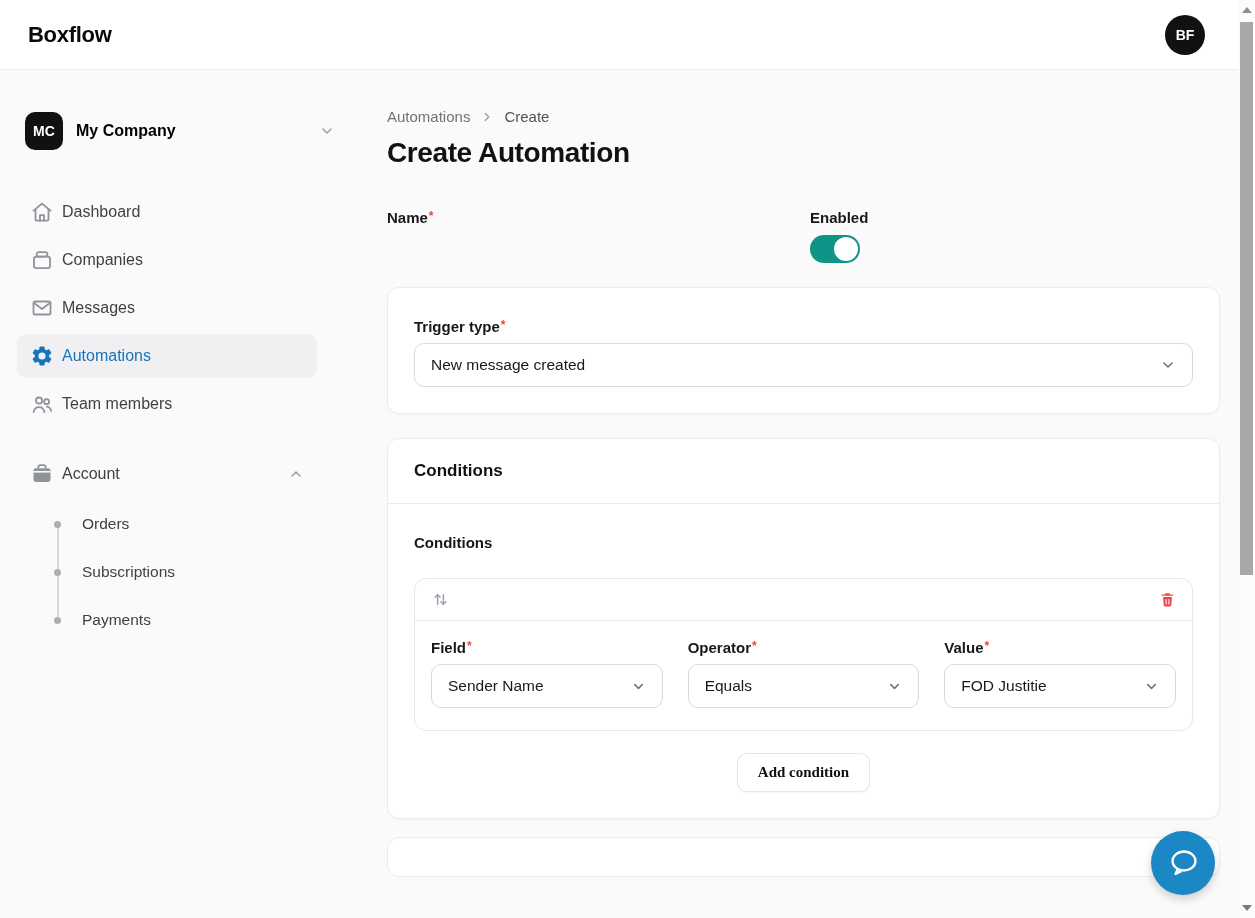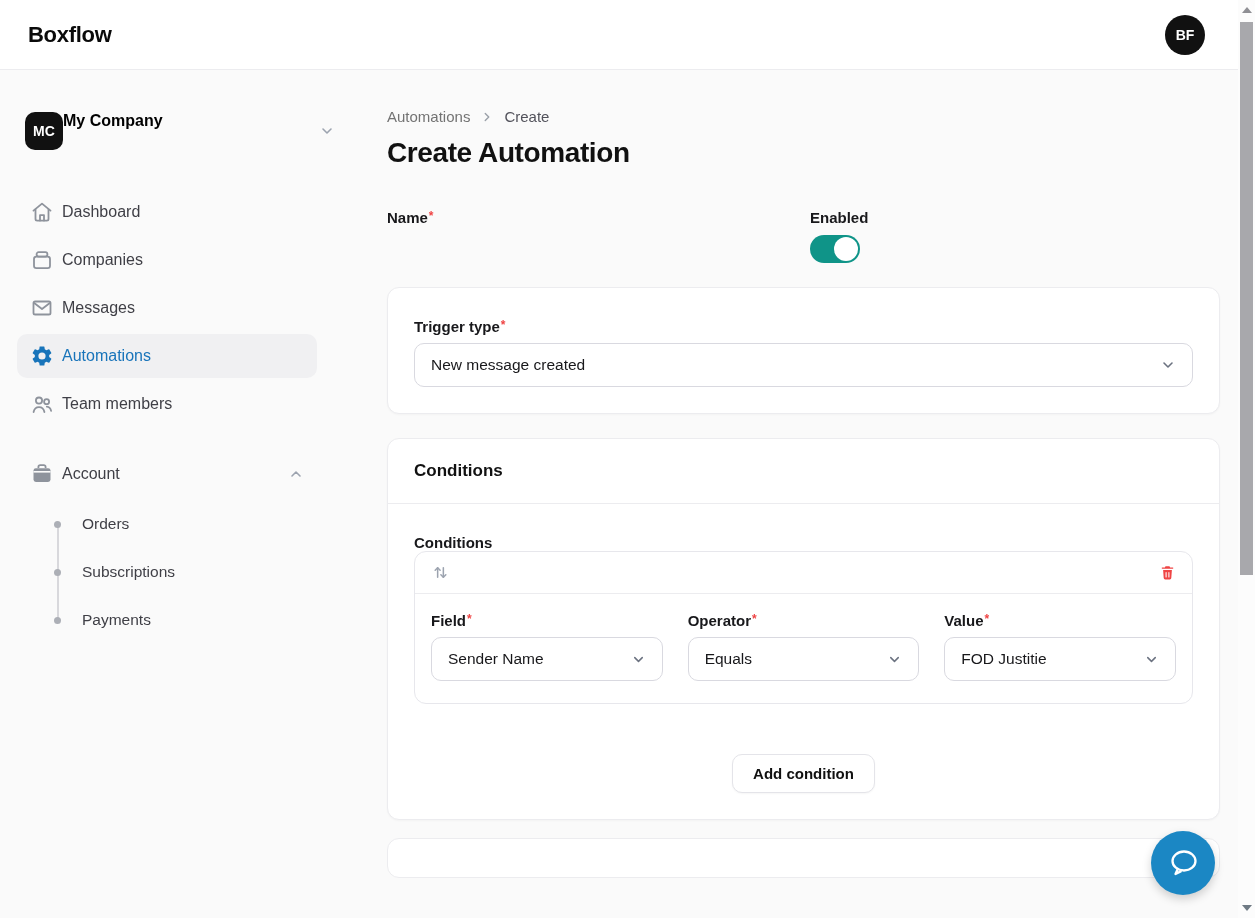--- a/index.html
+++ b/index.html
@@ -34,21 +34,21 @@
   .user-avatar{
     width:40px;height:40px;border-radius:50%;background:#111;
     color:#fff;font-size:14px;font-weight:600;
     display:flex;align-items:center;justify-content:center;cursor:pointer;
   }
   
   .content{display:flex;height:848px}
   
   .sidebar{width:360px;flex:none;padding-top:42px}
   .company-row{
-    margin:0 25px;display:flex;cursor:pointer;
+    margin:0 25px;display:flex;align-items:center;gap:13px;cursor:pointer;
   }
   .company-avatar{
     width:38px;height:38px;border-radius:10px;background:#111;
     color:#fff;font-size:14px;font-weight:600;
     display:flex;align-items:center;justify-content:center;flex:none;
   }
   .company-name{font-size:16px;font-weight:600;color:#000000;flex:1}
   .nav{margin:40px 0 0 17px;width:300px}
   .nav-item{
     display:flex;align-items:center;gap:8px;height:44px;margin-bottom:4px;
@@ -106,38 +106,38 @@
   .select{
     display:flex;align-items:center;justify-content:space-between;
     height:44px;background:#fff;border:1px solid var(--field-border);
     border-radius:10px;padding:0 16px;font-size:15.5px;color:var(--ink);
     cursor:pointer;
     gap:48px;
   }
   .select .chev{color:#6B7280}
   .trigger-select{margin-top:8px}
   .cond-box{
-    margin-top:0;border:1px solid #E7E7EC;border-radius:12px;background:#fff;
+    margin-top:27px;border:1px solid #E7E7EC;border-radius:12px;background:#fff;
   }
   .cond-box-header{
     display:flex;align-items:center;justify-content:space-between;
     padding:11px 16px;border-bottom:1px solid var(--border);
   }
   .drag-handle{color:#9CA3AF;cursor:grab;display:flex;align-items:center}
   .trash-btn{cursor:pointer;display:flex;align-items:center}
   .cond-fields{
     display:grid;grid-template-columns:1fr 1fr 1fr;gap:25px;
     padding:18px 16px 22px;
   }
   .cond-field .select{margin-top:8px}
   .add-cond-wrap{display:flex;justify-content:center;margin-top:22px}
   .add-cond-btn{
     background:#fff;border:1px solid #E4E4E9;border-radius:10px;
     padding:10px 20px;font-size:15px;font-weight:700;color:#111;
-    font-family:Liberation Sans, sans-serif;cursor:pointer;box-shadow:0 1px 2px rgba(0,0,0,.04);margin-top:28px;
+    font-family:Liberation Serif, serif;cursor:pointer;box-shadow:0 1px 2px rgba(0,0,0,.04);
   }
   .next-card-sliver{
     margin-top:18px;height:40px;background:#fff;
     border:1px solid var(--border);border-radius:12px;
   }
   
   .chat-fab{
     position:absolute;left:1151px;top:831px;width:64px;height:64px;
     border-radius:50%;background:var(--chat-blue);cursor:pointer;
     display:flex;align-items:center;justify-content:center;

